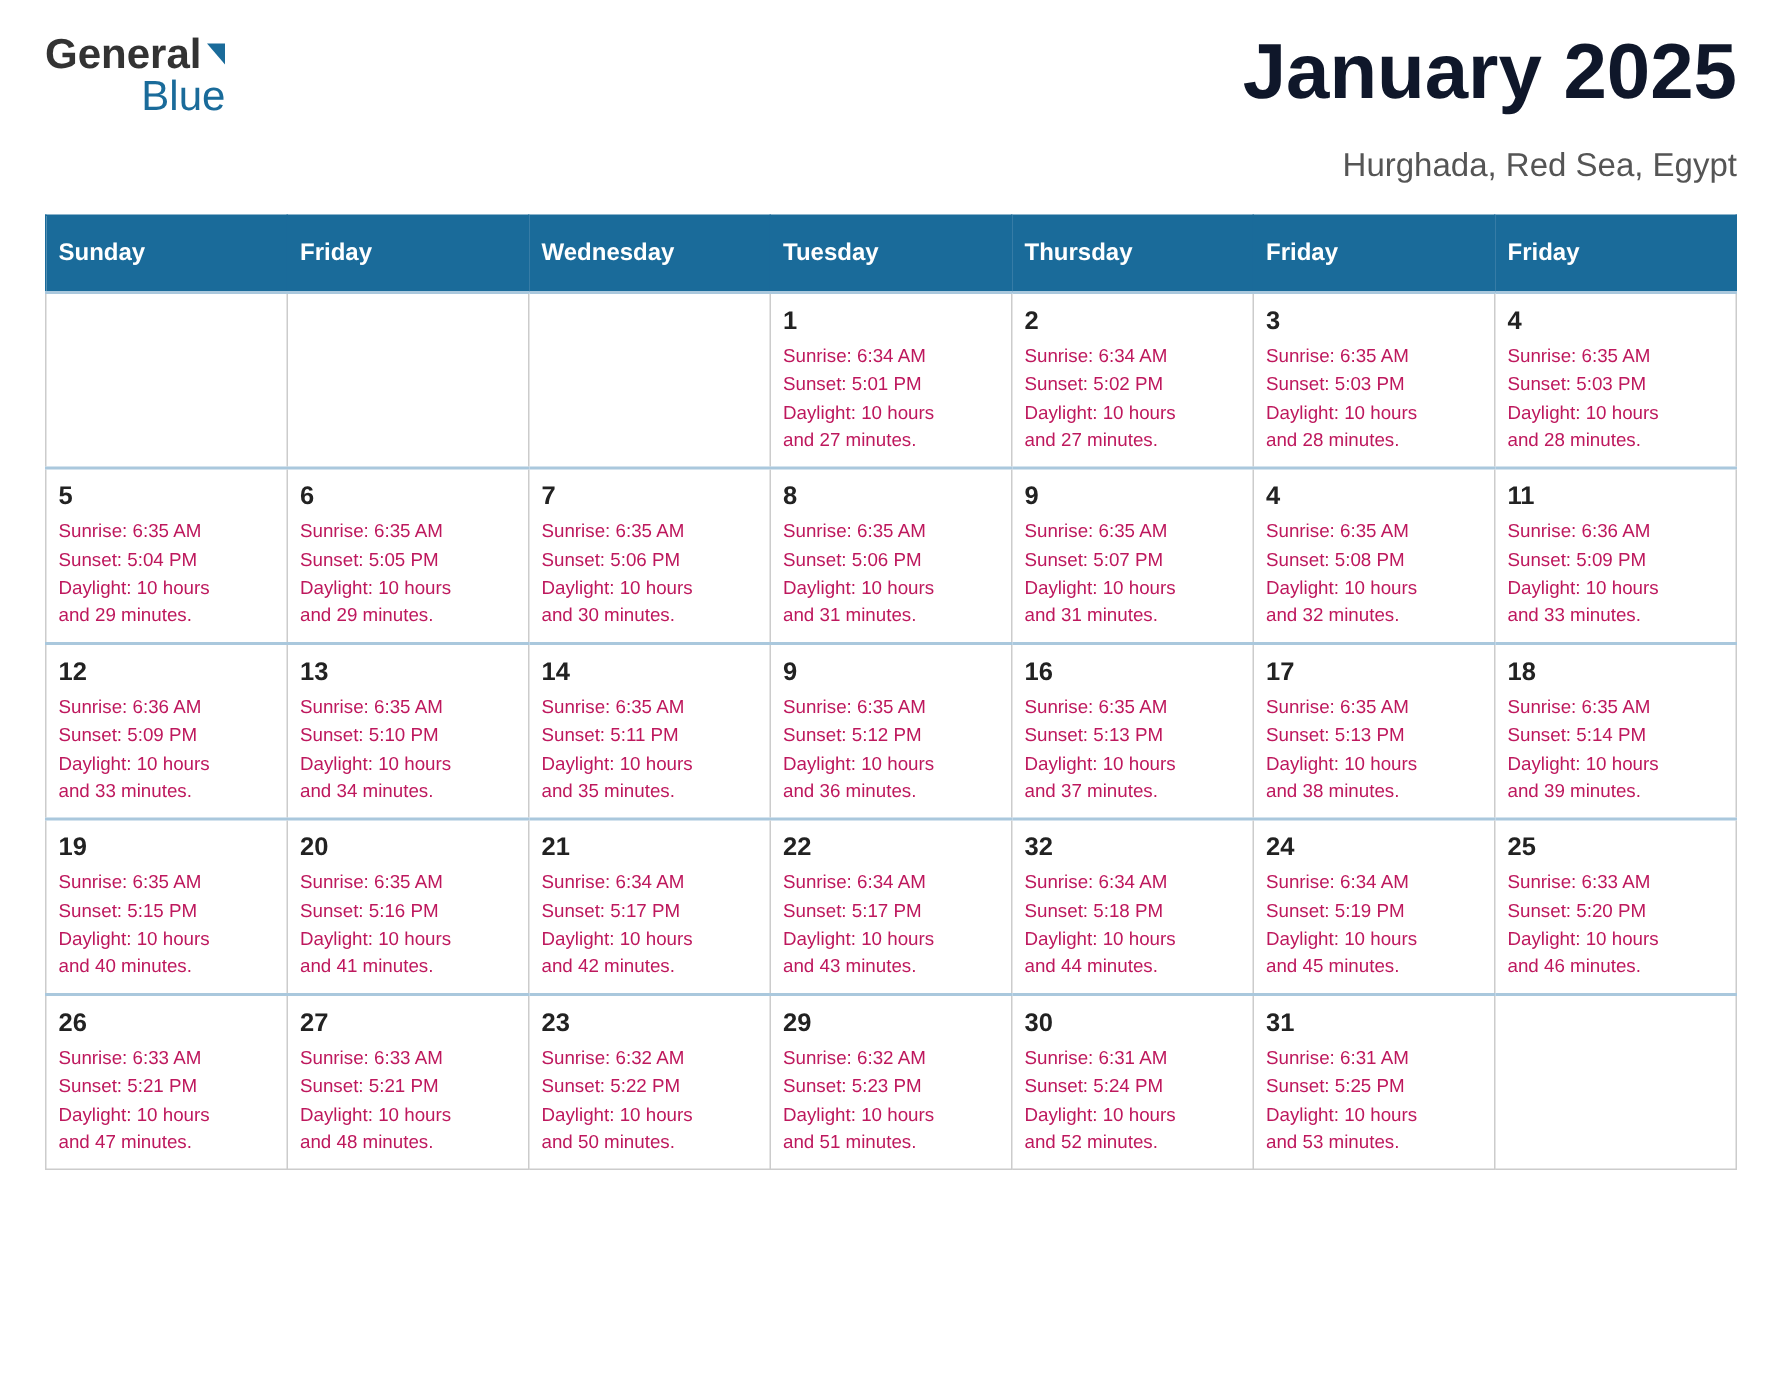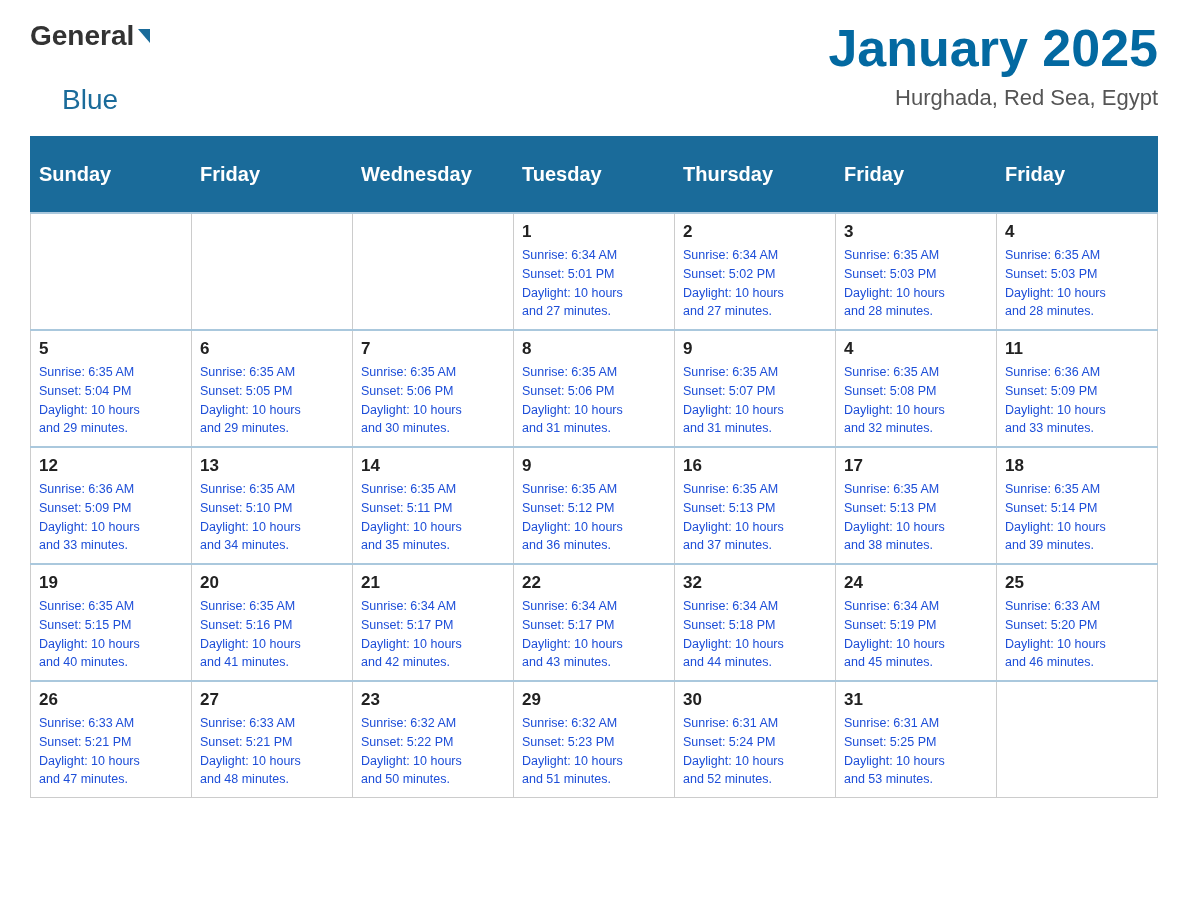--- a/index.html
+++ b/index.html
@@ -12,22 +12,21 @@
     }
     .header {
       display: flex;
       justify-content: space-between;
       align-items: flex-start;
       margin-bottom: 20px;
     }
     .logo {
       display: flex;
       flex-direction: column;
-      align-items: center;
-      gap: 36px;
+      align-items: flex-end;
     }
     .logo-text {
       font-size: 28px;
       font-weight: bold;
       color: #333;
       display: flex;
       align-items: center;
       gap: 2px;
     }
     .logo-general { color: #333; }
@@ -44,59 +43,59 @@
       font-size: 28px;
       font-weight: normal;
       margin-top: -4px;
     }
     .title-block {
       text-align: right;
     }
     .month-title {
       font-size: 52px;
       font-weight: bold;
-      color: #0369a1;
+      color: #0f172a;
       line-height: 1.1;
     }
     .location {
       font-size: 22px;
       color: #555;
-      margin-top: 8px;
+      margin-top: 20px;
     }
     .calendar {
       width: 100%;
       border-collapse: collapse;
       table-layout: fixed;
     }
     .calendar th {
       background: #1a6b9a;
       color: #fff;
-      font-size: 20px;
+      font-size: 16px;
       font-weight: 600;
-      padding: 26px 8px;
+      padding: 16px 8px;
       text-align: left;
       border: 1px solid #1a6b9a;
     }
     .calendar td {
       vertical-align: top;
       border: 1px solid #ccc;
       padding: 8px;
       min-height: 110px;
       height: 110px;
     }
     .day-num {
       font-size: 17px;
       font-weight: bold;
       color: #222;
       display: block;
       margin-bottom: 4px;
     }
     .day-info {
       font-size: 12.5px;
-      color: #1d4ed8;
+      color: #be185d;
       line-height: 1.5;
     }
     .empty { background: #fff; }
     .week-row td { border-top: 2px solid #aac8dd; }
   </style>
 </head>
 <body>
 
 <div class="header">
   <div class="logo">

